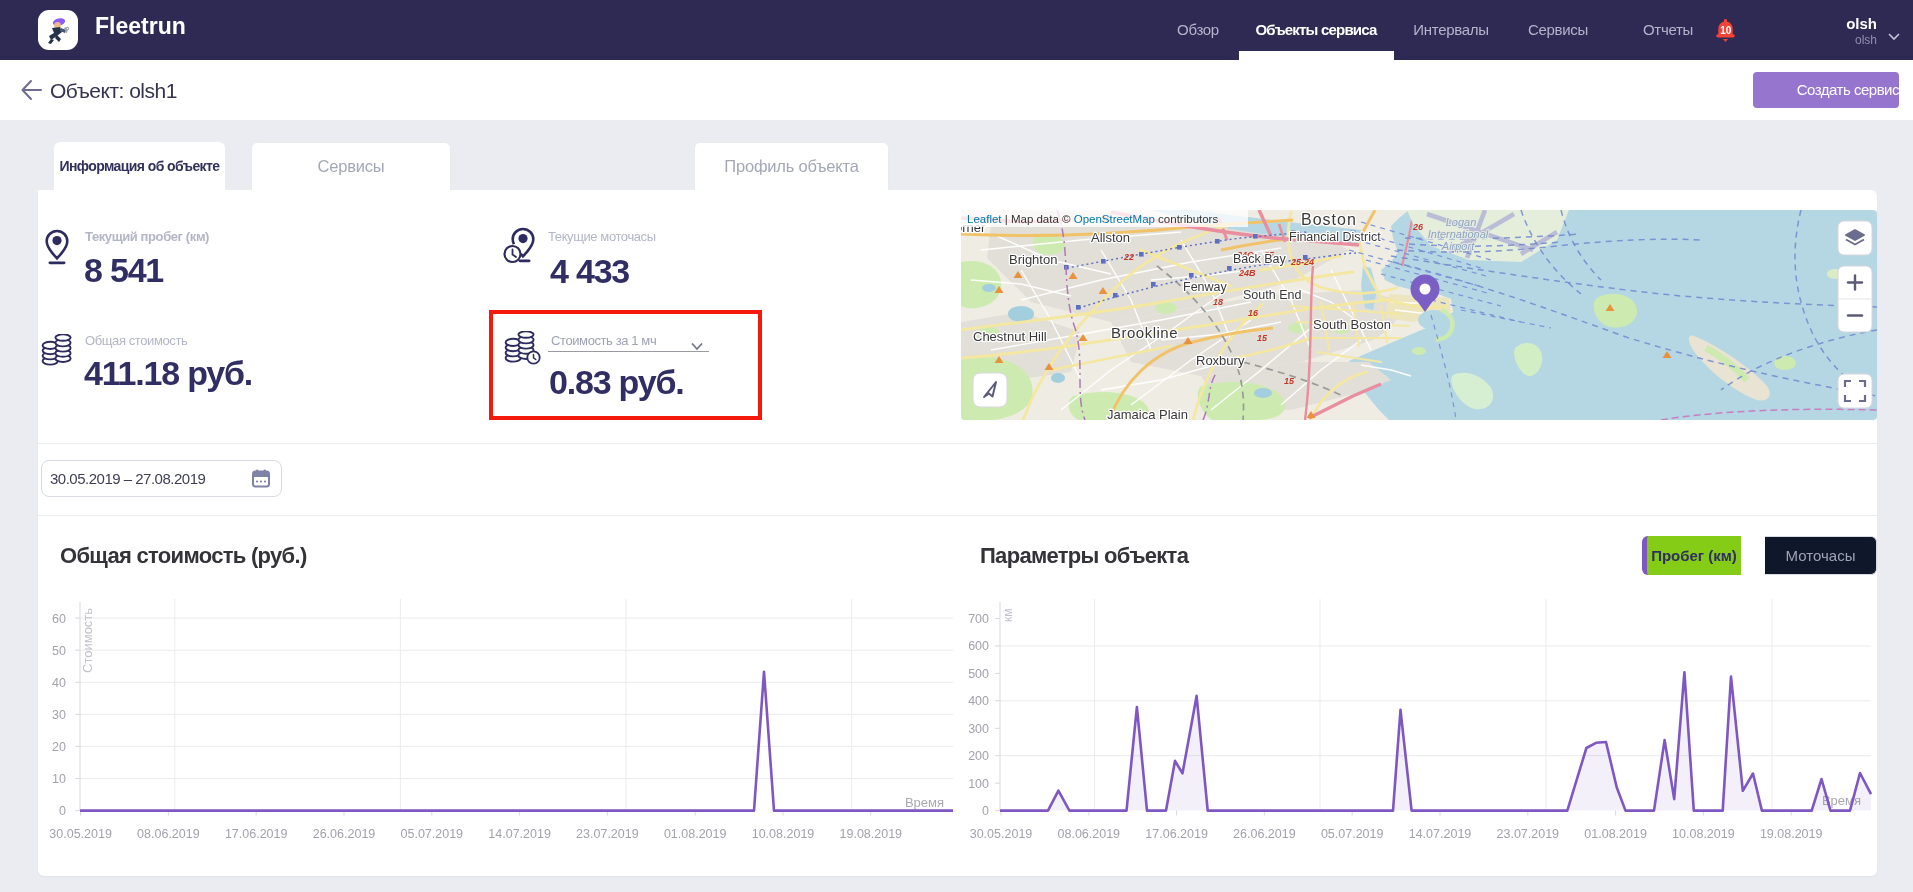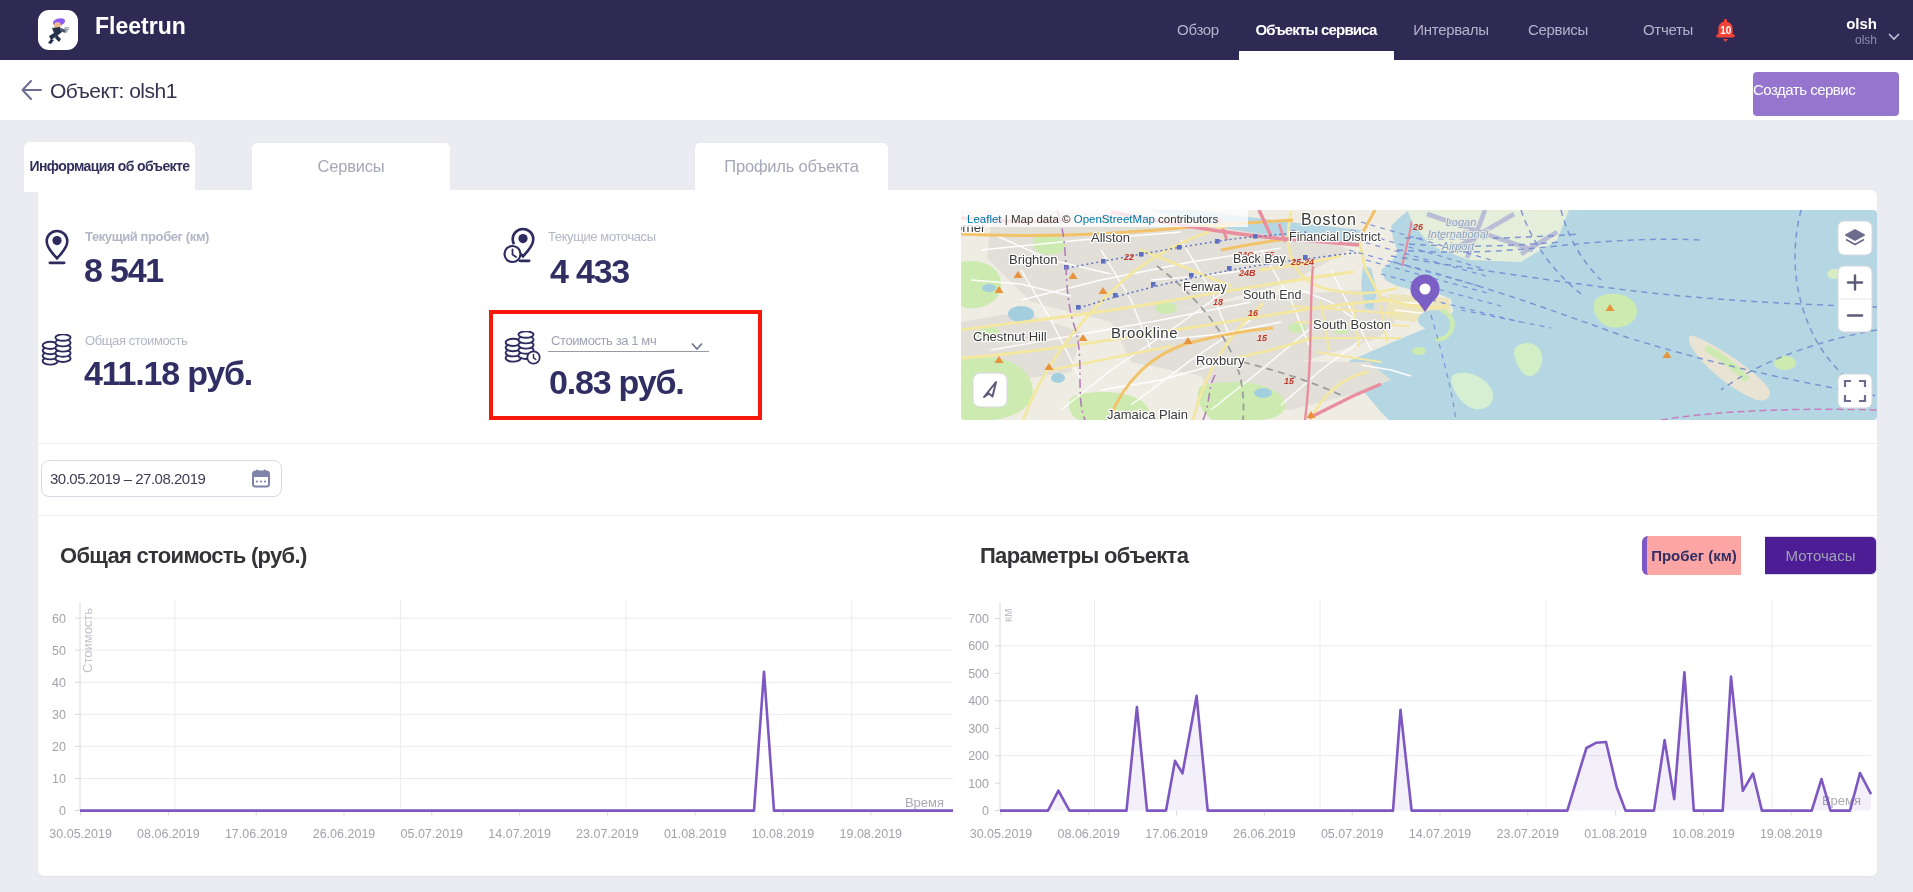--- a/index.html
+++ b/index.html
@@ -11,37 +11,37 @@
   #logo { left:38px; top:10px; width:40px; height:40px; background:#fff; border-radius:11px; }
   #brand { left:95px; top:13px; color:#fff; font-size:23px; font-weight:bold; }
   .navlink { top:21px; font-size:15px; letter-spacing:-0.3px; color:#b6b3cd; white-space:nowrap; transform:translateX(-50%); }
   .navlink.active { color:#fff; font-weight:bold; letter-spacing:-0.8px; }
   #navind { left:1239px; top:51px; width:155px; height:9px; background:#fff; }
   #user1 { top:15px; width:120px; left:1757px; text-align:right; color:#fff; font-size:15px; font-weight:bold; }
   #user2 { top:33px; width:120px; left:1757px; text-align:right; color:#908daf; font-size:12px; }
   
   #phead { left:0; top:60px; width:1913px; height:60px; background:#fff; }
   #ptitle { left:50px; top:79px; font-size:21px; letter-spacing:-0.5px; color:#35334e; }
-  #createbtn { left:1753px; top:72px; width:146px; height:44px; background:#9575cd; border-radius:4px; color:#fff; font-size:15px; letter-spacing:-0.5px; text-align:left; line-height:36px; }
+  #createbtn { left:1753px; top:72px; width:146px; height:36px; background:#9575cd; border-radius:4px; color:#fff; font-size:15px; letter-spacing:-0.5px; text-align:right; line-height:36px; }
   
   .tab { top:142px; height:48px; background:#fff; border:1px solid #e9e9f0; border-bottom:none; border-radius:6px 6px 0 0; font-size:16.5px; letter-spacing:-0.2px; color:#a4a7b6; text-align:center; line-height:47px; white-space:nowrap; }
   .tab.active { color:#32315c; font-weight:bold; font-size:14px; letter-spacing:-0.6px; border:none; height:50px; line-height:49px; }
   
   #card { left:38px; top:190px; width:1839px; height:686px; background:#fff; border-radius:0 6px 6px 6px; box-shadow:0 1px 2px rgba(40,40,70,.05); }
   .lbl { font-size:13px; letter-spacing:-0.4px; color:#b3b6c6; white-space:nowrap; }
   .val { font-size:34px; letter-spacing:-1.2px; font-weight:bold; color:#312e63; white-space:nowrap; line-height:1; }
   #redbox { left:489px; top:310px; width:273px; height:110px; border:4px solid #f5190c; }
   .divider { left:38px; width:1839px; height:1px; background:#ebecf1; }
   #dateinput { left:41px; top:460px; width:241px; height:37px; border:1px solid #d9dae6; border-radius:8px; background:#fff; }
   #datetext { left:50px; top:470px; font-size:15px; letter-spacing:-0.5px; color:#3e3e54; }
   .ctitle { top:543px; font-size:22px; letter-spacing:-0.7px; font-weight:bold; color:#333338; }
   
   #tgl { left:1642px; top:536px; width:235px; height:39px; }
-  #tglA { left:0; top:0; width:99px; height:39px; background:#fca5a5; border-radius:6px 0 0 6px; border-left:5px solid #7e57c2; color:#312e63; font-weight:bold; font-size:15px; text-align:center; line-height:39px; }
-  #tglB { left:123px; top:0; width:112px; height:39px; background:#4c1d95; border:1px solid #d9d9e2; border-left:none; border-radius:0 6px 6px 0; color:#a0a3b3; font-size:15px; text-align:center; line-height:37px; }
+  #tglA { left:0; top:0; width:99px; height:39px; background:#84cc16; border-radius:6px 0 0 6px; border-left:5px solid #7e57c2; color:#312e63; font-weight:bold; font-size:15px; text-align:center; line-height:39px; }
+  #tglB { left:123px; top:0; width:112px; height:39px; background:#0f172a; border:1px solid #d9d9e2; border-left:none; border-radius:0 6px 6px 0; color:#a0a3b3; font-size:15px; text-align:center; line-height:37px; }
 </style>
 </head>
 <body>
 <div id="stage">
 
   <div id="nav" class="abs"></div>
   <div id="navind" class="abs"></div>
   <div id="logo" class="abs">
     <svg width="40" height="40" viewBox="0 0 40 40">
       <g>
@@ -82,21 +82,21 @@
 
   <div id="phead" class="abs"></div>
   <div class="abs" style="left:19px; top:79px;">
     <svg width="24" height="22" viewBox="0 0 24 22">
         <path d="M12 2 L3.5 11 L12 20 M4 11 L22 11" fill="none" stroke="#6e6c91" stroke-width="2" stroke-linecap="round" stroke-linejoin="round"></path>
       </svg>
   </div>
   <div id="ptitle" class="abs">Объект: olsh1</div>
   <div id="createbtn" class="abs">Создать сервис</div>
 
-  <div class="abs tab active" style="left:24px; width:171px; ">Информация об объекте</div>
+  <div class="abs tab active" style="left:54px; width:171px; ">Информация об объекте</div>
   <div class="abs tab" style="left:251px; width:200px;">Сервисы</div>
   <div class="abs tab" style="left:694px; width:195px;">Профиль объекта</div>
 
   <div id="card" class="abs"></div>
 
   <div class="abs" style="left:44px; top:229px;" id="icon-pin">
     <svg width="26" height="36" viewBox="0 0 26 36">
       <path d="M13 2 C18.8 2 23.3 6.5 23.3 12.2 C23.3 16.4 20.5 20.5 17.6 24.1 C16 26.1 14.4 27.8 13 29.3 C11.6 27.8 10 26.1 8.4 24.1 C5.5 20.5 2.7 16.4 2.7 12.2 C2.7 6.5 7.2 2 13 2 Z" fill="none" stroke="#2e2b5f" stroke-width="2.6"></path>
       <circle cx="13" cy="11.6" r="4.6" fill="#2e2b5f"></circle>
       <rect x="4.5" y="32.4" width="17" height="2.8" rx="1.4" fill="#2e2b5f"></rect>

